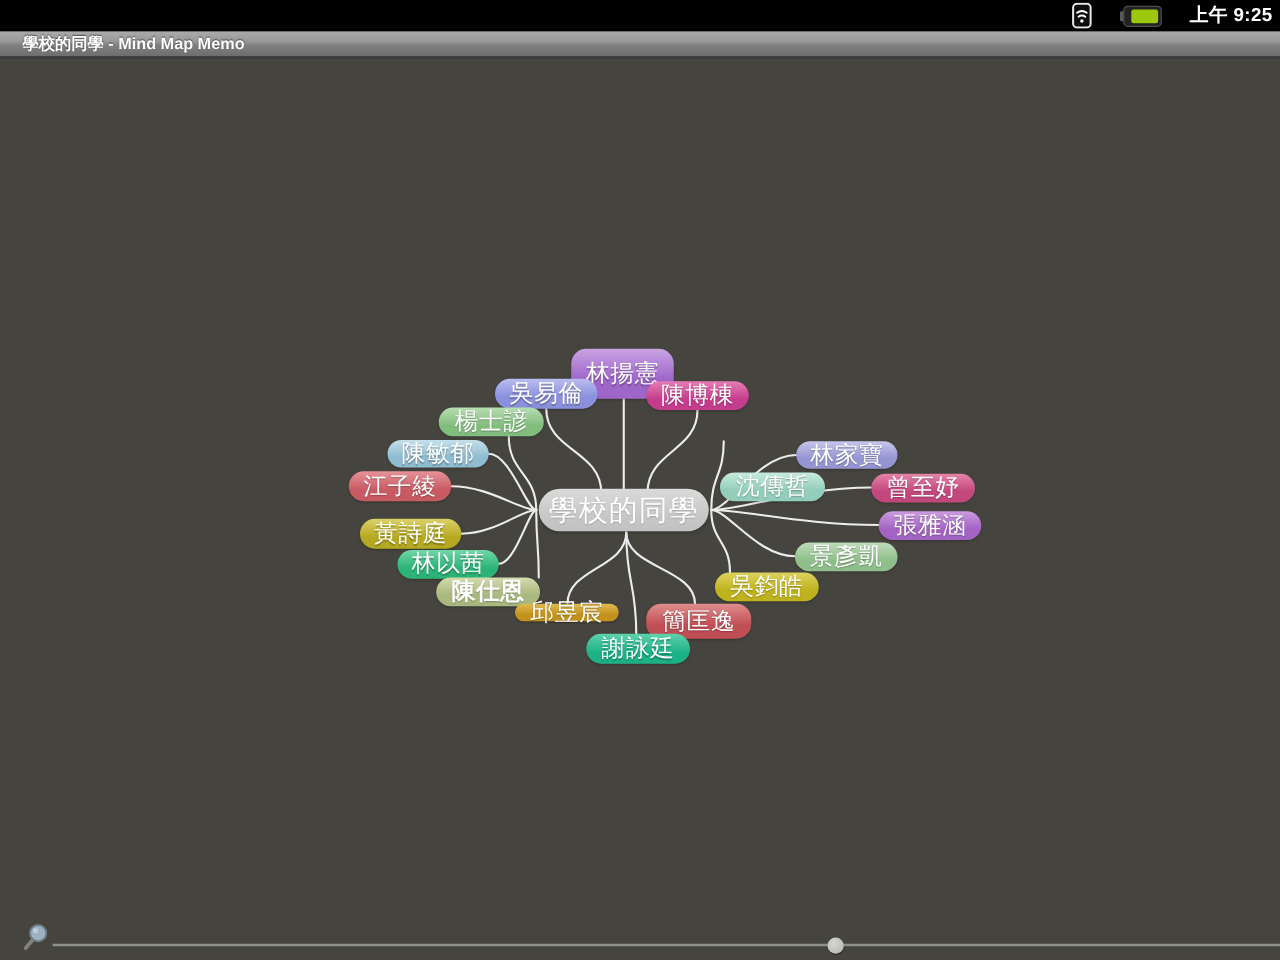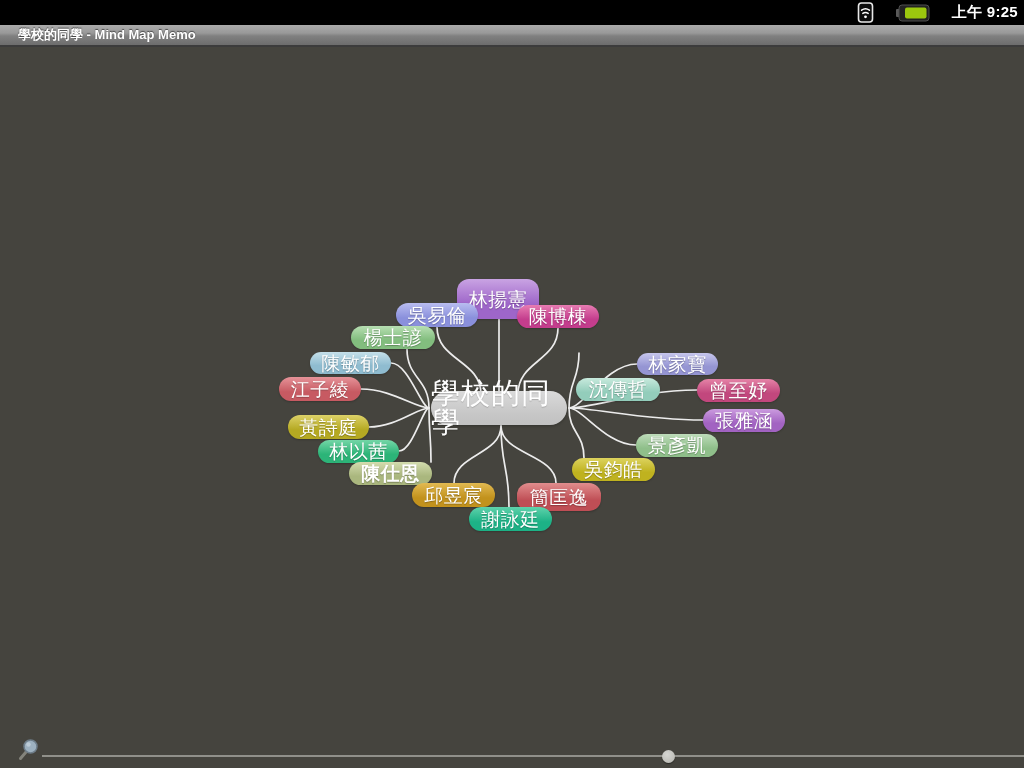--- a/index.html
+++ b/index.html
@@ -37,21 +37,21 @@
     position:absolute;border-radius:12px;color:#fff;
     display:flex;align-items:center;justify-content:center;
     font-size:19px;line-height:1;letter-spacing:.5px;
     text-shadow:0 1px 1px rgba(0,0,0,.28);
     box-shadow:0 1px 2px rgba(0,0,0,.22);
     white-space:nowrap;cursor:pointer;
   }
   .root-node{
     position:absolute;border-radius:17px;color:#fff;
     display:flex;align-items:center;justify-content:center;
-    font-size:29px;line-height:1;letter-spacing:1px;
+    font-size:23px;line-height:1;letter-spacing:1px;
     background:linear-gradient(180deg,#dadada 0%,#c6c6c6 70%,#c2c2c2 100%);
     text-shadow:0 1px 1px rgba(0,0,0,.18);
     box-shadow:0 1px 3px rgba(0,0,0,.25);
     cursor:pointer;z-index:3;
   }
   
   .zoom-bar{position:absolute;left:0;bottom:0;width:1024px;height:34px;z-index:10;}
   .zoom-track{position:absolute;left:42px;right:0;top:21px;height:2px;background:#90908a;}
   .zoom-thumb{
     position:absolute;top:16px;width:13px;height:13px;border-radius:50%;
@@ -116,21 +116,21 @@
     <div class="node" style="left: 310px; top: 352px; width: 81px; height: 22px; background: linear-gradient(rgb(197, 224, 234) 0%, rgb(143, 188, 208) 62%, rgb(143, 188, 208) 100%);">陳敏郁</div>
     <div class="node" style="left: 637px; top: 353px; width: 81px; height: 22px; background: linear-gradient(rgb(198, 198, 236) 0%, rgb(149, 149, 211) 62%, rgb(149, 149, 211) 100%);">林家寶</div>
     <div class="node" style="left: 279px; top: 377px; width: 82px; height: 24px; background: linear-gradient(rgb(230, 147, 153) 0%, rgb(199, 90, 98) 62%, rgb(199, 90, 98) 100%);">江子綾</div>
     <div class="node" style="left: 697px; top: 379px; width: 83px; height: 23px; background: linear-gradient(rgb(229, 131, 167) 0%, rgb(194, 71, 125) 62%, rgb(194, 71, 125) 100%);">曾至妤</div>
     <div class="node" style="left: 288px; top: 415px; width: 81px; height: 24px; background: linear-gradient(rgb(220, 209, 104) 0%, rgb(181, 169, 34) 62%, rgb(181, 169, 34) 100%);">黃詩庭</div>
     <div class="node" style="left: 703px; top: 409px; width: 82px; height: 23px; background: linear-gradient(rgb(203, 155, 223) 0%, rgb(162, 99, 194) 62%, rgb(162, 99, 194) 100%);">張雅涵</div>
     <div class="node" style="left: 318px; top: 440px; width: 81px; height: 23px; background: linear-gradient(rgb(116, 214, 167) 0%, rgb(44, 180, 120) 62%, rgb(44, 180, 120) 100%);">林以茜</div>
     <div class="node" style="left: 636px; top: 434px; width: 82px; height: 23px; background: linear-gradient(rgb(190, 220, 186) 0%, rgb(143, 191, 138) 62%, rgb(143, 191, 138) 100%);">景彥凱</div>
     <div class="node" style="left: 349px; top: 462px; width: 83px; height: 23px; background: linear-gradient(rgb(211, 220, 174) 0%, rgb(170, 183, 126) 62%, rgb(170, 183, 126) 100%); font-weight: bold;">陳仕恩</div>
     <div class="node" style="left: 572px; top: 458px; width: 83px; height: 23px; background: linear-gradient(rgb(221, 211, 94) 0%, rgb(191, 178, 31) 62%, rgb(191, 178, 31) 100%);">吳鈞皓</div>
-    <div class="node" style="left: 412px; top: 483px; width: 83px; height: 24px; background: linear-gradient(rgb(226, 186, 82) 0%, rgb(194, 146, 29) 62%, rgb(194, 146, 29) 100%);">邱昱宸</div>
+    <div class="node" style="left: 412px; top: 483px; width: 83px; height: 14px; background: linear-gradient(rgb(226, 186, 82) 0%, rgb(194, 146, 29) 62%, rgb(194, 146, 29) 100%);">邱昱宸</div>
     <div class="node" style="left: 517px; top: 483px; width: 84px; height: 28px; background: linear-gradient(rgb(225, 141, 141) 0%, rgb(191, 78, 85) 62%, rgb(191, 78, 85) 100%);">簡匡逸</div>
     <div class="node" style="left: 469px; top: 507px; width: 83px; height: 24px; background: linear-gradient(rgb(95, 210, 171) 0%, rgb(29, 178, 134) 62%, rgb(29, 178, 134) 100%);">謝詠廷</div>
   </div>
 
 <div class="zoom-bar">
   <span style="position:absolute;left:16px;top:0;">
     <svg width="28" height="30" viewBox="0 0 28 30">
       <line x1="10" y1="18" x2="4.5" y2="24.5" stroke="#83837b" stroke-width="3" stroke-linecap="round"></line>
       <circle cx="14.5" cy="12.5" r="6.5" fill="#9db1c0" stroke="#6e7d89" stroke-width="1.5"></circle>
       <circle cx="12.5" cy="10.5" r="2.2" fill="#c4d2dc" opacity="0.8"></circle>

